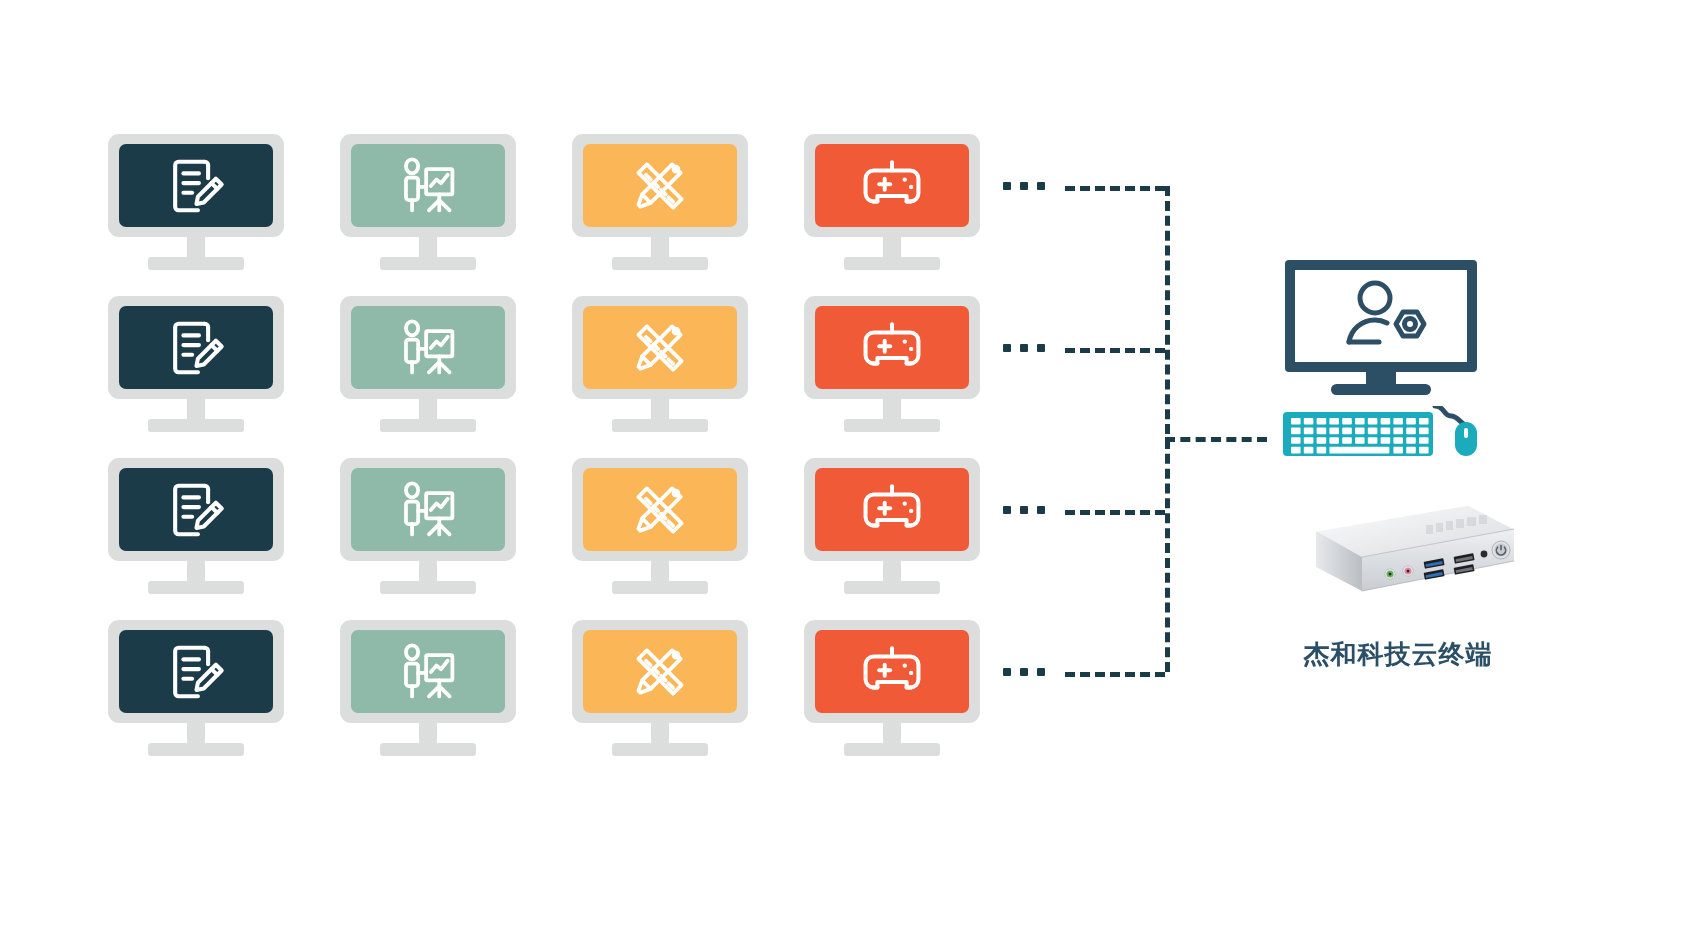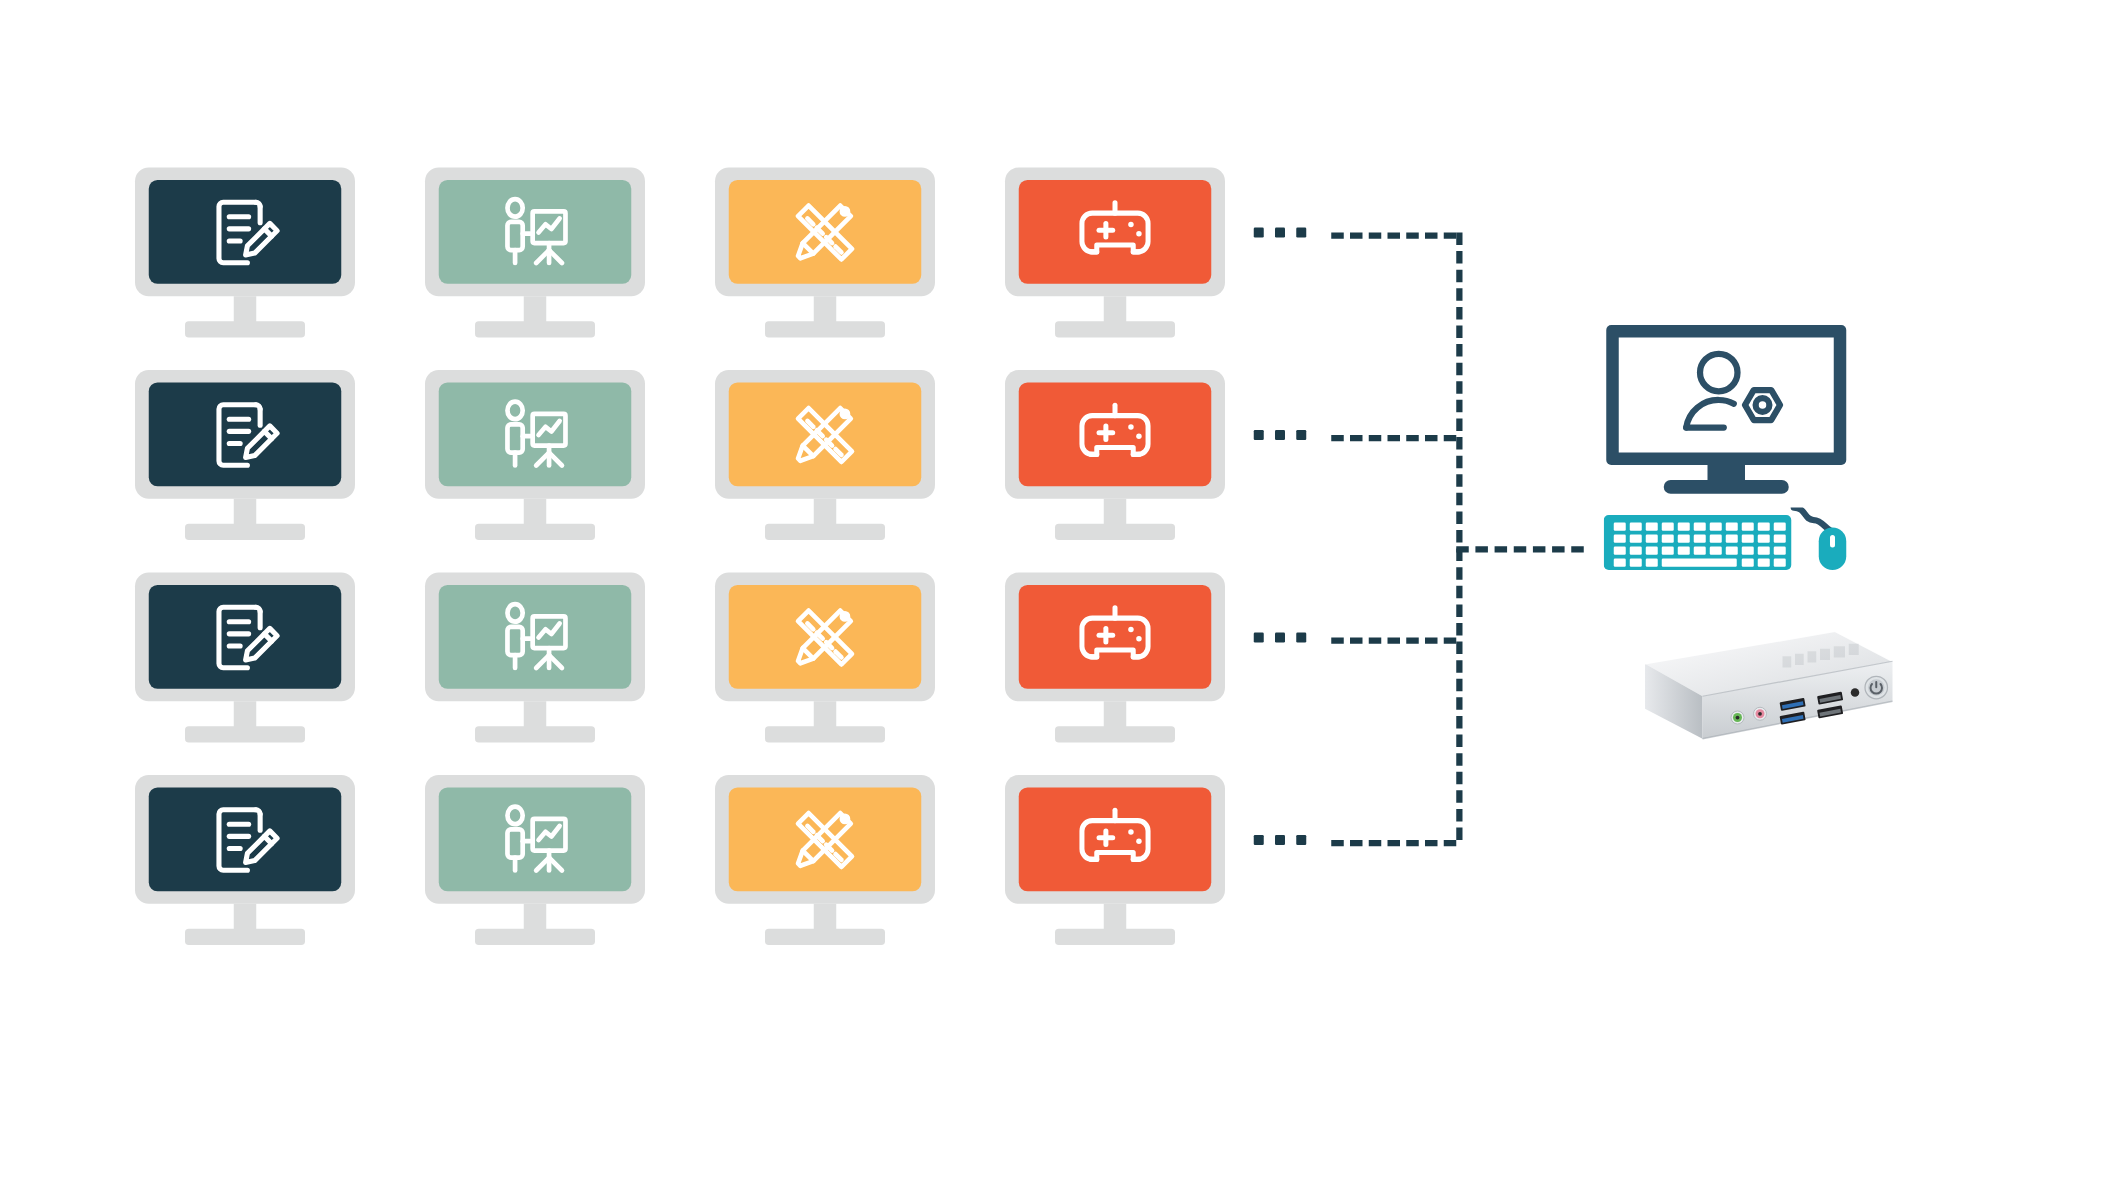--- a/index.html
+++ b/index.html
@@ -536,13 +536,14 @@
       <rect x="197.5" y="62.6" width="17" height="3" fill="#6e7479" transform="rotate(-10.5 206 63)"></rect>
       <rect x="196" y="71" width="20" height="7" rx="0.8" fill="#1f1f22" transform="rotate(-10.5 206 74)"></rect>
       <rect x="197.5" y="73.6" width="17" height="3" fill="#6e7479" transform="rotate(-10.5 206 74)"></rect>
       <circle cx="226" cy="59" r="3.4" fill="#2b2b2b"></circle>
       <circle cx="243" cy="55" r="9" fill="#dfe3e6" stroke="#b0b5ba" stroke-width="1"></circle>
       <circle cx="243" cy="55" r="6.6" fill="#c6cbd0"></circle>
       <path d="M243 50.5 v4.2" fill="none" stroke="#5a6067" stroke-width="1.6" stroke-linecap="round"></path>
       <path d="M239.6 52.2a4.6 4.6 0 1 0 6.8 0" fill="none" stroke="#5a6067" stroke-width="1.6" stroke-linecap="round"></path>
       <text x="128" y="90" font-size="4.5" fill="#8b9197" font-family="Liberation Sans, sans-serif"></text>
     </svg>
+    <div id="caption">杰和科技云终端</div>
   </div>
 
 </body></html>

